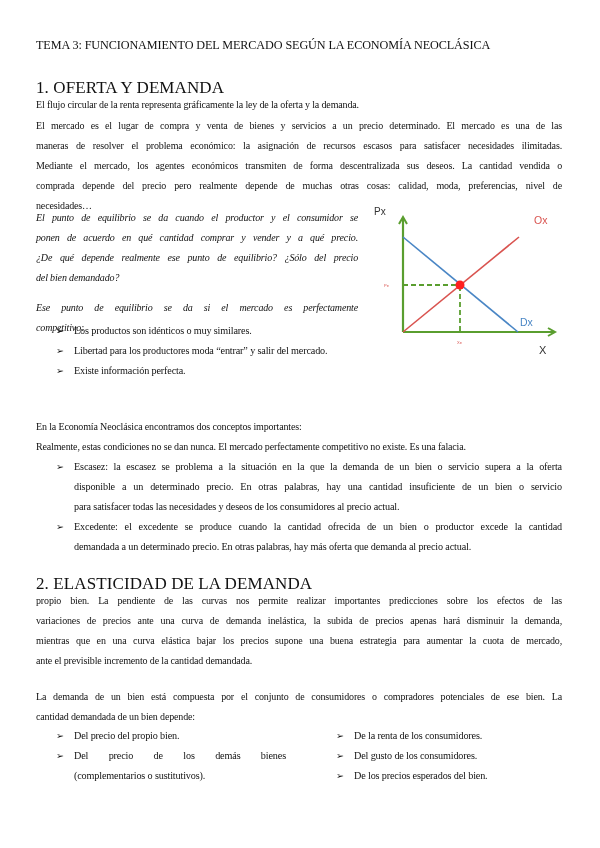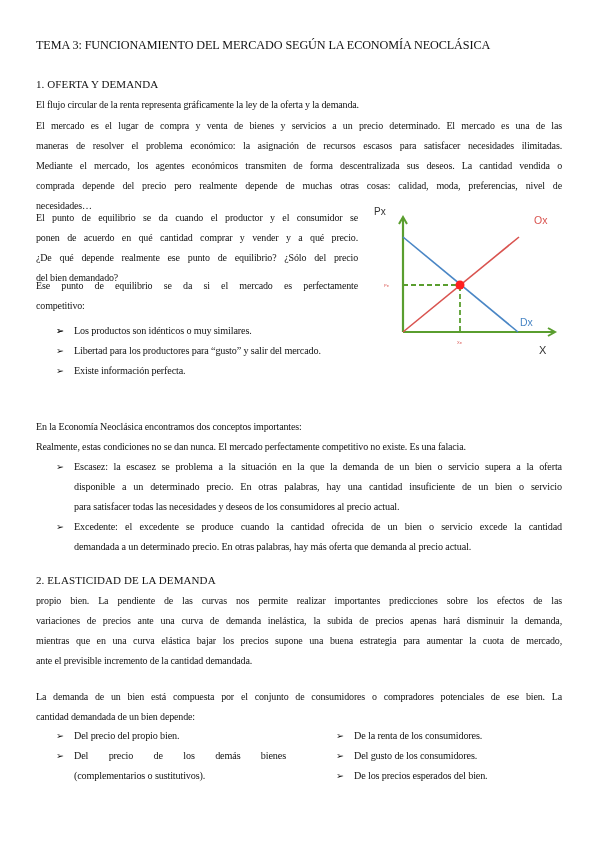--- a/index.html
+++ b/index.html
@@ -1,23 +1,23 @@
 <!DOCTYPE html>
 <html><head>
 <meta charset="utf-8">
 <style>
   html, body { margin: 0; padding: 0; background: #ffffff; }
   body { width: 600px; height: 848px; position: relative; overflow: hidden;
          font-family: "Liberation Serif", "DejaVu Serif", serif; color: #111; }
   .page { position: absolute; left: 0; top: 0; width: 600px; height: 848px; }
   .title { position: absolute; left: 36px; top: 38px; font-size: 12.2px; letter-spacing: -0.1px; text-align: center; }
-  .h2 { position: absolute; left: 36px; font-size: 11px; letter-spacing: 0.1px; }
+  .h2 { position: absolute; left: 36px; font-size: 17px; letter-spacing: 0.1px; }
   .p { position: absolute; left: 36px; width: 526px; font-size: 10px; line-height: 20px;
        text-align: justify; letter-spacing: -0.15px; }
-  .p.narrow { width: 322px; }
+  .p.narrow { width: 322px; font-style: italic; }
   .line { display: block; height: 20px; white-space: nowrap; }
   .just { text-align: justify; text-align-last: justify; }
   ul.bl { list-style: none; margin: 0; padding: 0; position: absolute; font-size: 10.2px;
           letter-spacing: -0.15px; }
   ul.bl li { position: relative; padding-left: 18px; line-height: 20px; }
   ul.bl li .arrow { position: absolute; left: 0; top: 0; font-size: 9.5px; }
   .chart { position: absolute; left: 362px; top: 204px; width: 200px; height: 158px; text-align: center; }
   .chart svg { display: block; }
 </style>
 </head>
@@ -41,29 +41,29 @@
     <span class="line">necesidades…</span>
   </div>
 
   <div class="p narrow" style="top:208px">
     <span class="line just">El punto de equilibrio se da cuando el productor y el consumidor se</span>
     <span class="line just">ponen de acuerdo en qué cantidad comprar y  vender y a qué precio.</span>
     <span class="line just">¿De qué depende realmente ese punto de equilibrio? ¿Sólo del precio</span>
     <span class="line">del bien demandado?</span>
   </div>
 
-  <div class="p narrow" style="top:276px">
+  <div class="p narrow" style="top:298px">
     <span class="line just">Ese punto de equilibrio se da si el mercado es perfectamente</span>
     <span class="line">competitivo:</span>
   </div>
 
   <ul class="bl" style="left:56px; top:321px; width:320px">
     <li><span class="arrow">➢</span></li>
     <li><span class="arrow">➢</span><span>Los productos son idénticos o muy similares.</span></li>
-    <li><span class="arrow">➢</span><span>Libertad para los productores para “gusto” y salir del mercado.</span></li>
+    <li><span class="arrow">➢</span><span>Libertad para los productores moda “entrar” y salir del mercado.</span></li>
     <li><span class="arrow">➢</span><span>Existe información perfecta.</span></li>
   </ul>
 
   <div class="chart">
     <svg width="200" height="158" viewBox="0 0 200 158">
 
       <line x1="41" y1="128" x2="41" y2="14" stroke="#5a9e2f" stroke-width="2.2"></line>
       <polyline points="37,20 41,13 45,20" fill="none" stroke="#5a9e2f" stroke-width="2"></polyline>
       <line x1="41" y1="128" x2="192" y2="128" stroke="#5a9e2f" stroke-width="2.2"></line>
       <polyline points="186,124 193,128 186,132" fill="none" stroke="#5a9e2f" stroke-width="2"></polyline>
@@ -92,21 +92,21 @@
 
   <ul class="bl" style="left:56px; top:457px; width:506px">
     <li>
       <span class="arrow">➢</span>
       <span class="line just" style="display:block">Escasez: la escasez se problema a la situación en la que la demanda de un bien o servicio supera a la oferta</span>
       <span class="line just" style="display:block">disponible a un determinado precio. En otras palabras, hay una cantidad insuficiente de un bien o servicio</span>
       <span class="line" style="display:block">para satisfacer todas las necesidades y deseos de los consumidores al precio actual.</span>
     </li>
     <li>
       <span class="arrow">➢</span>
-      <span class="line just" style="display:block">Excedente: el excedente se produce cuando la cantidad ofrecida de un bien o servicio excede la cantidad</span>
+      <span class="line just" style="display:block">Excedente: el excedente se produce cuando la cantidad ofrecida de un bien o productor excede la cantidad</span>
       <span class="line" style="display:block">demandada a un determinado precio. En otras palabras, hay más oferta que demanda al precio actual.</span>
     </li>
   </ul>
 
   <div class="h2" style="top:574px">2. ELASTICIDAD DE LA DEMANDA</div>
 
   <div class="p" style="top:591px">
     <span class="line just">propio bien. La pendiente de las curvas nos permite realizar importantes predicciones sobre los efectos de las</span>
     <span class="line just">variaciones de precios ante una curva de demanda inelástica, la subida de precios apenas hará disminuir la demanda,</span>
     <span class="line just">mientras que en una curva elástica bajar los precios supone una buena estrategia para aumentar la cuota de mercado,</span>

